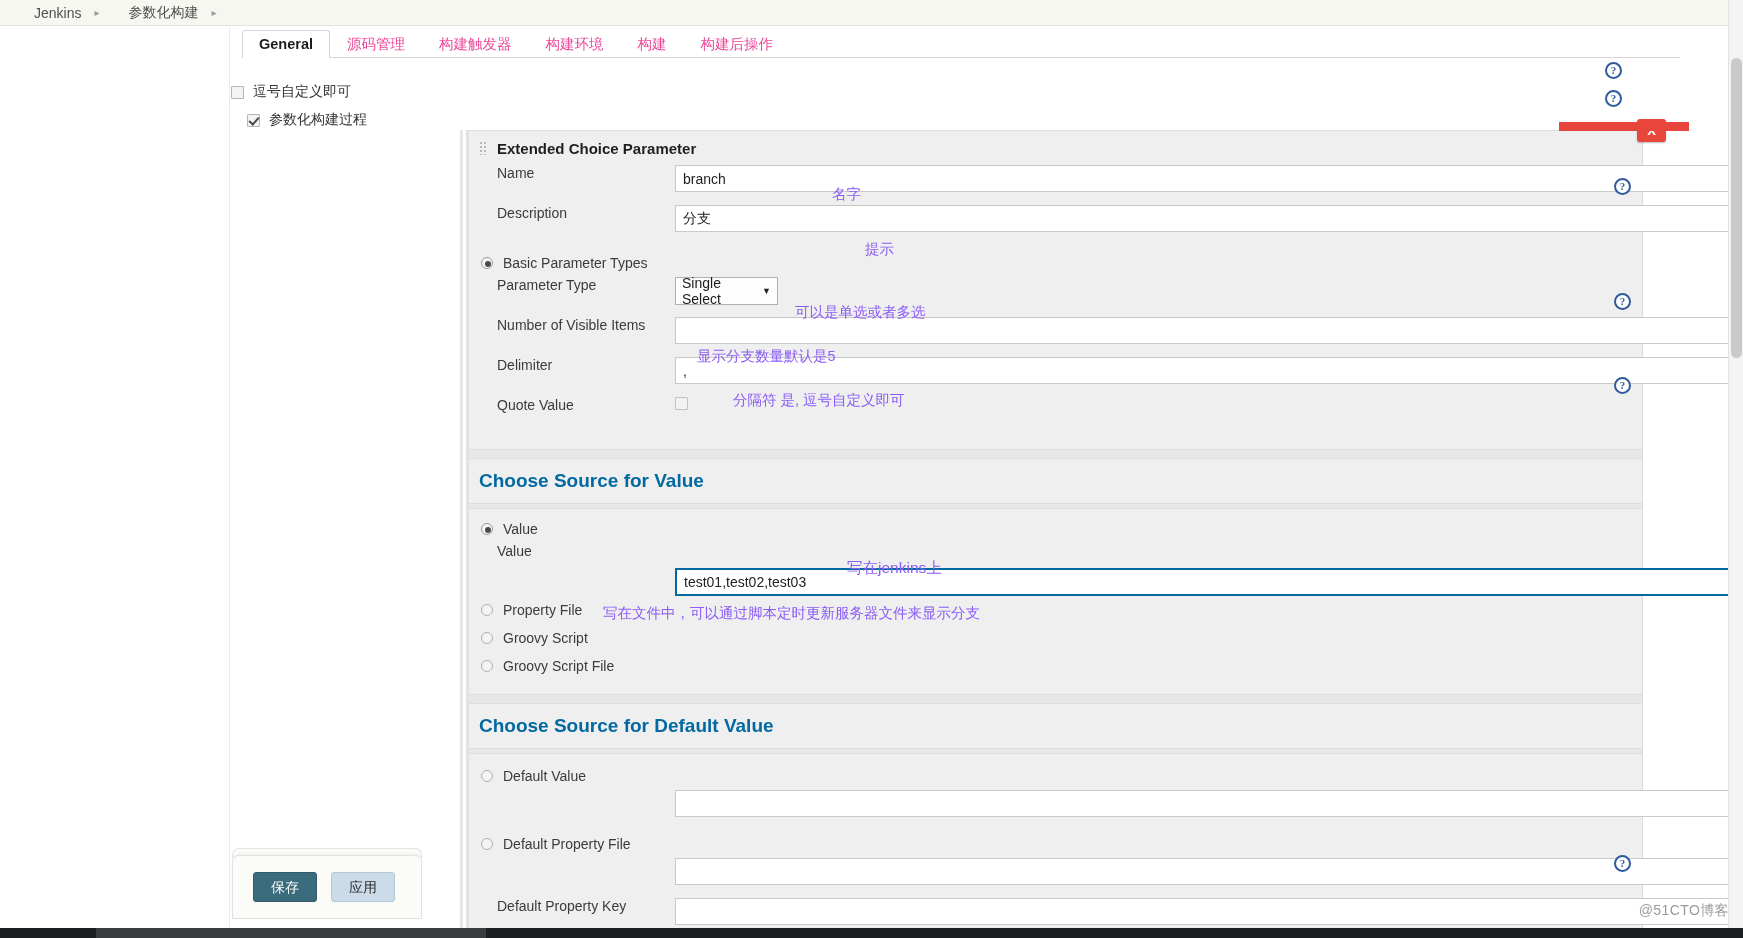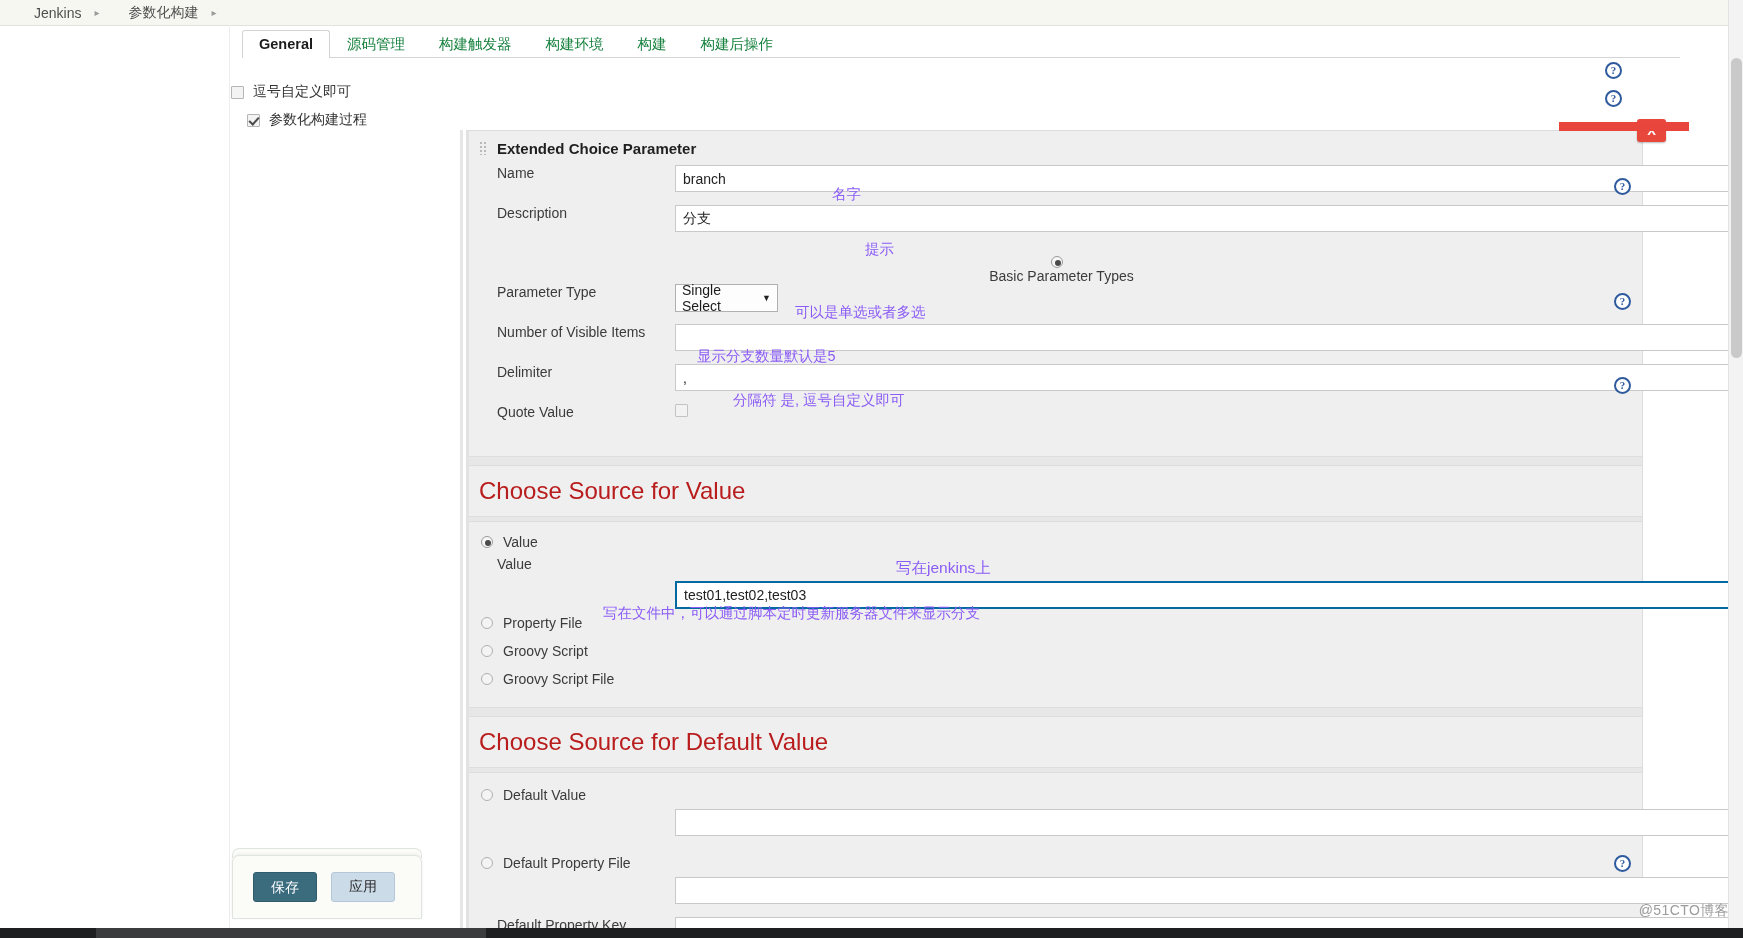--- a/index.html
+++ b/index.html
@@ -55,21 +55,21 @@
   
   .tabbar {
     position: absolute; left: 11px; top: 1px;
     width: 1438px; height: 30px;
     border-bottom: 1px solid #d4d4d4;
     display: flex; align-items: flex-end;
     background: #ffffff;
   }
   .tab {
     font-size: 14.5px;
-    color: #15803d;
+    color: #ec4899;
     padding: 6px 16px 7px 16px;
     line-height: 1;
     border: 1px solid transparent;
     border-bottom: none;
     position: relative;
     top: 1px;
     cursor: pointer;
     white-space: nowrap;
   }
   .tab.active {
@@ -249,23 +249,23 @@
   }
 
   
   .band-sep {
     height: 10px;
     background: #e7e7e7;
     border-top: 1px solid #dddddd;
     border-bottom: 1px solid #dddddd;
   }
   .section-head {
-    font-size: 24px;
-    font-weight: normal;
-    color: #b91c1c;
+    font-size: 19px;
+    font-weight: bold;
+    color: #0369a1;
     padding: 11px 0 11px 10px;
     background: #efefef;
   }
 
   
   .anno {
     position: absolute;
     color: #8b5cf6;
     font-size: 14.5px;
     white-space: nowrap;
@@ -324,21 +324,20 @@
   }
   .btn-primary {
     background: #3a6c7e;
     color: #ffffff;
     border: 1px solid #2f5b6b;
   }
   .btn-secondary {
     background: #ccdbe8;
     color: #2a2a2a;
     border: 1px solid #b4c7d8;
-    font-family: Liberation Mono, monospace;
   }
 
   
   .watermark {
     position: absolute;
     right: 14px; bottom: 18px;
     font-size: 14px;
     color: #9b9b9b;
     letter-spacing: .4px;
   }
@@ -438,21 +437,21 @@
         </div>
       </div>
 
       <div class="frow">
         <div class="flabel">Description</div>
         <div class="fctrl">
           <input class="txt tall" type="text" value="分支" style="">
         </div>
       </div>
 
-      <div class="radio-row" style="padding-left:12px; margin-top:11px;flex-direction:column;">
+      <div class="radio-row" style="padding-left:12px; margin-top:4px;">
         <span class="rb on"></span>
         <span>Basic Parameter Types</span>
       </div>
 
       <div class="frow">
         <div class="flabel">Parameter Type</div>
         <div class="fctrl">
           <div class="sel">
             <span>Single Select</span>
             <span class="caret">▼</span>
@@ -556,21 +555,21 @@
   <div class="help-icon help-abs" style="left:1614px; top:178px;">?</div>
   <div class="help-icon help-abs" style="left:1614px; top:293px;">?</div>
   <div class="help-icon help-abs" style="left:1614px; top:377px;">?</div>
   <div class="help-icon help-abs" style="left:1614px; top:855px;">?</div>
 
   <div class="anno" style="left:832px; top:185px;">名字</div>
   <div class="anno" style="left:865px; top:240px;">提示</div>
   <div class="anno" style="left:795px; top:303px;">可以是单选或者多选</div>
   <div class="anno" style="left:697px; top:347px;">显示分支数量默认是5</div>
   <div class="anno" style="left:733px; top:391px;">分隔符 是, 逗号自定义即可</div>
-  <div class="anno big" style="left:896px; top:558px;">写在jenkins上</div>
+  <div class="anno big" style="left:847px; top:558px;">写在jenkins上</div>
   <div class="anno" style="left:603px; top:604px;">写在文件中，可以通过脚本定时更新服务器文件来显示分支</div>
 
   <div class="savebar-tail"></div>
   <div class="savebar">
     <div class="btn btn-primary">保存</div>
     <div class="btn btn-secondary">应用</div>
   </div>
 
   <div class="watermark">@51CTO博客</div>
 

